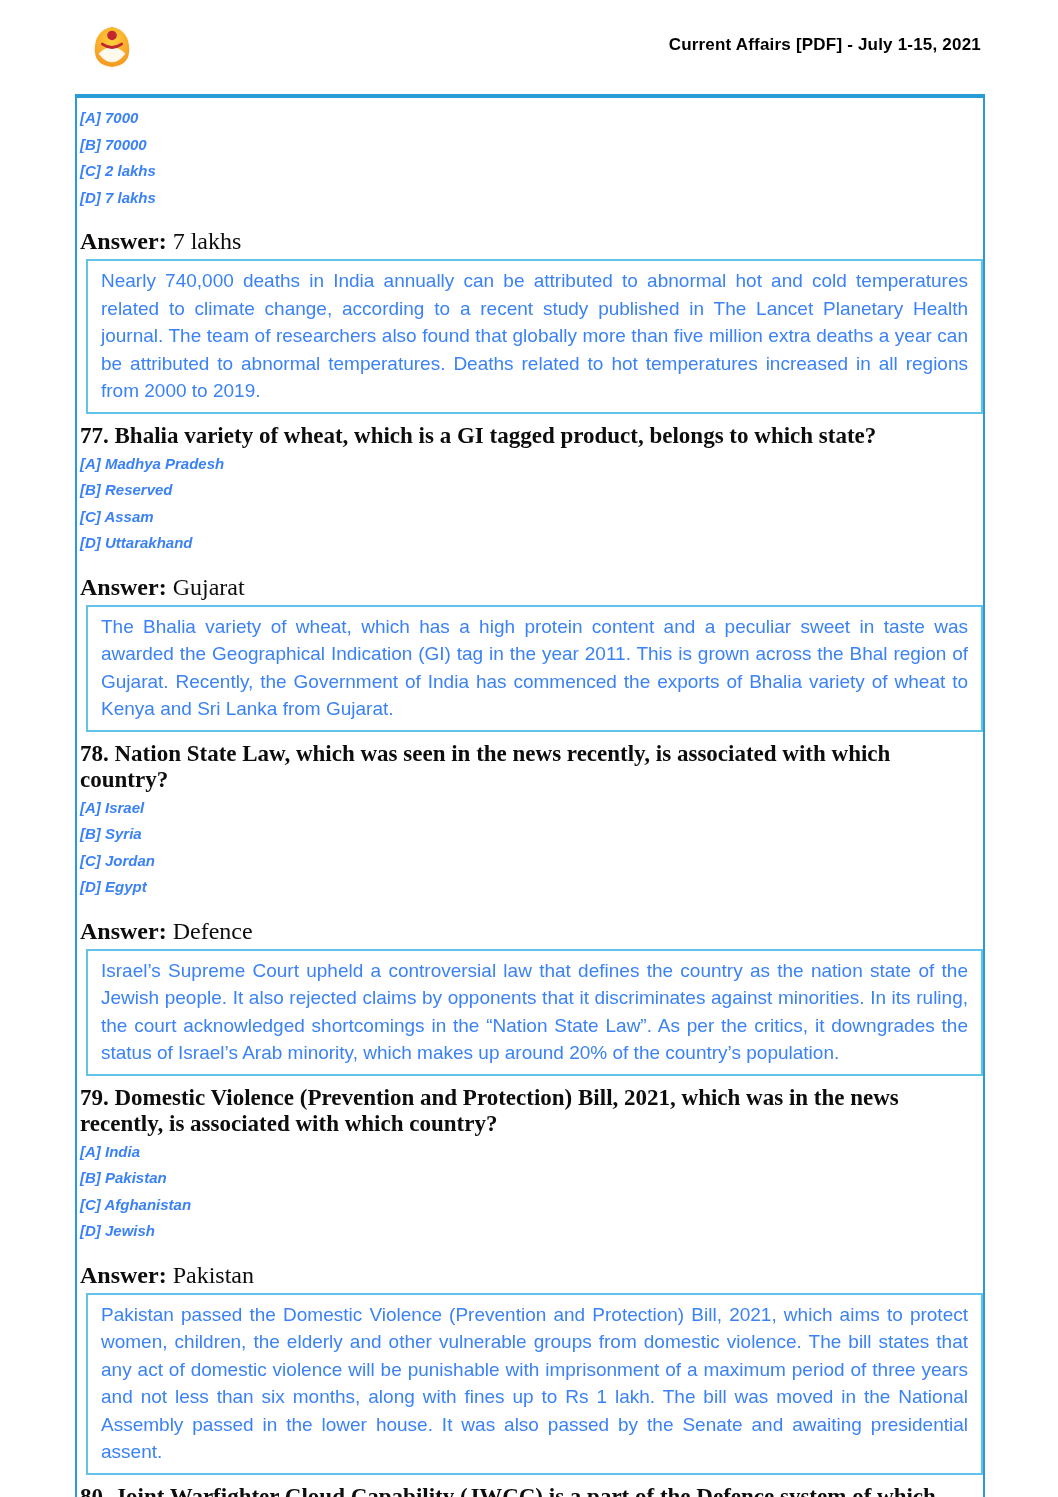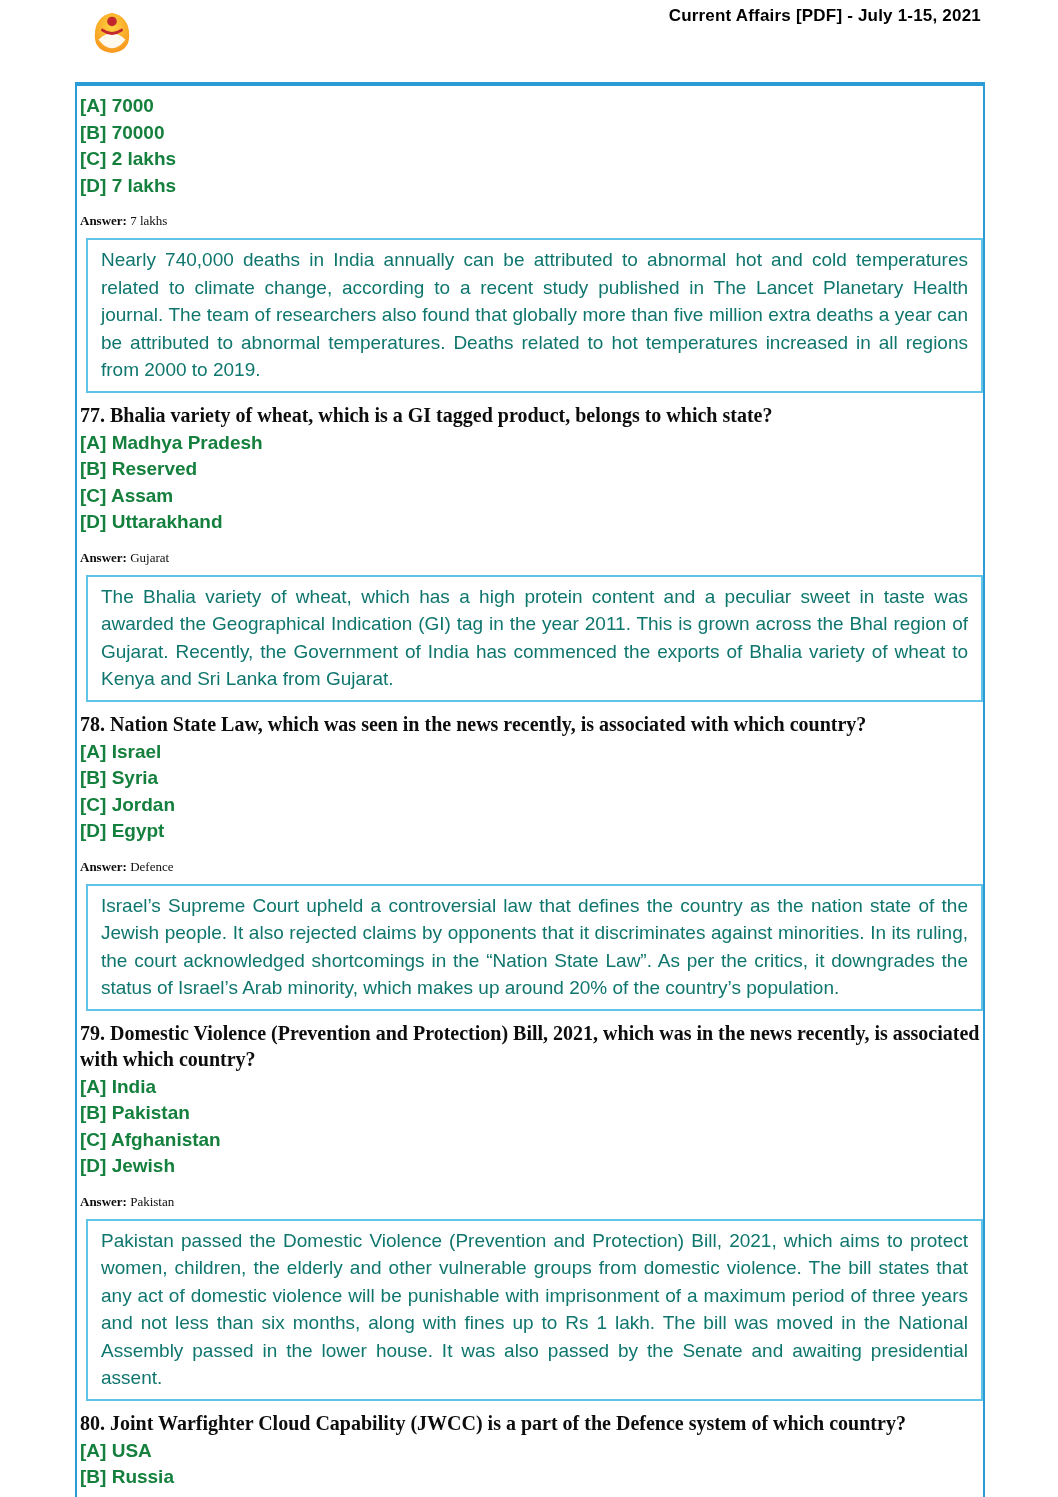--- a/index.html
+++ b/index.html
@@ -13,23 +13,23 @@
     width:1058px;
     min-height:1497px;
     margin:0 auto;
     background:#ffffff;
     display:flex;
     flex-direction:column;
     padding:0 73px 24px 75px;
   }
   
   .header {
-    height:82px;
+    height:94px;
     display:flex;
-    align-items:flex-start;
+    align-items:center;
     justify-content:space-between;
     padding:6px 4px 8px 14px;
   }
   .logo-wrap { width:48px; height:52px; display:flex; align-items:center; }
   .header-title {
     font-size:17px;
     font-weight:700;
     letter-spacing:0.2px;
     color:#000;
     padding-bottom:2px;
@@ -43,51 +43,52 @@
     display:flex;
     flex-direction:column;
   }
   .content {
     flex:1;
     padding:7px 0 6px 3px;
   }
   .qblock { }
   .question {
     font-family:"Liberation Serif", serif;
-    font-size:20px;
+    font-size:23px;
     font-weight:700;
     line-height:26px;
     color:#0d0d0d;
     margin:9px 0 2px 0;
   }
   .option {
     font-family:"Liberation Sans", sans-serif;
-    font-size:19px;
+    font-size:15px;
     font-weight:700;
     line-height:26.5px;
-    color:#15803d;
+    color:#3b82f6;
+    font-style:italic;
   }
   .answer-line {
     font-family:"Liberation Serif", serif;
-    font-size:13px;
+    font-size:24px;
     line-height:27px;
     color:#0d0d0d;
-    margin-top:8px;
+    margin-top:17px;
   }
   .answer-label { font-weight:700; }
   .answer-value { font-weight:400; }
   .explanation {
     border:2px solid var(--box-border,#5fc4e7);
     background:#ffffff;
     margin:4px 0 7px 6px;
     padding:6px 13px 7px 13px;
     font-size:19px;
     line-height:27.5px;
     text-align:justify;
-    color:#0f766e;
+    color:#3b82f6;
   }
   
   .footer {
     display:flex;
     align-items:stretch;
     height:41px;
     border-top:2px solid var(--rule-blue,#2a9cd5);
     border-bottom:5px solid var(--rule-blue,#2a9cd5);
   }
   .footer-text {

